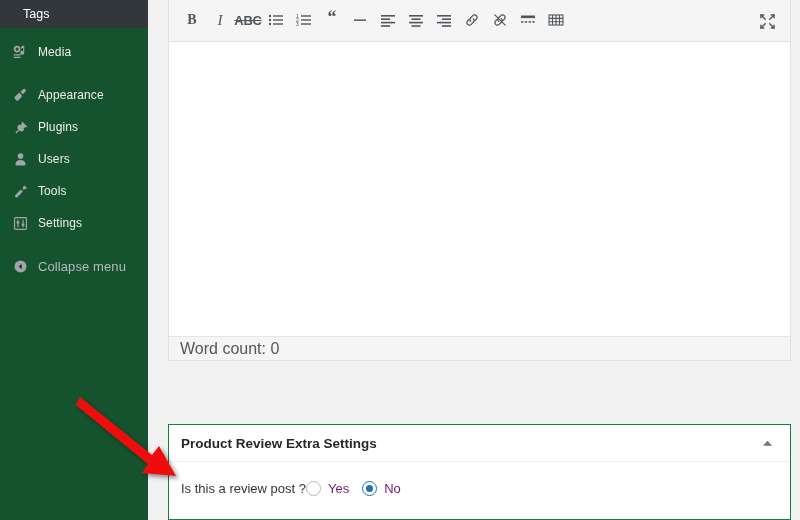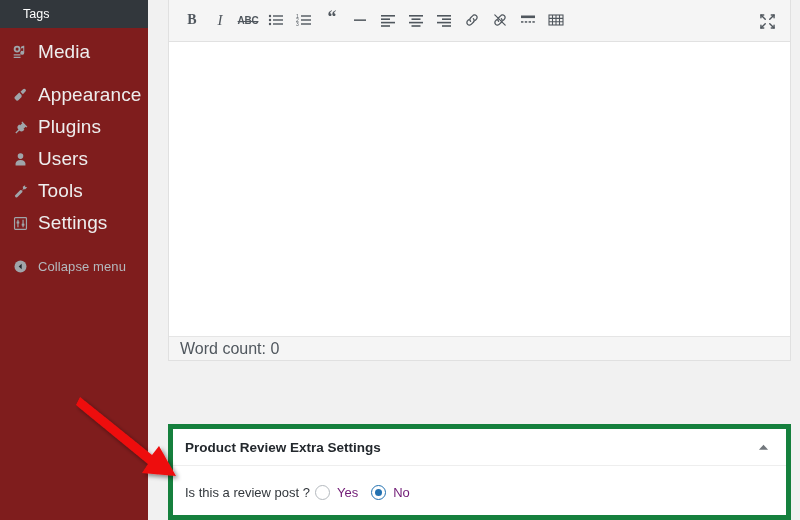--- a/index.html
+++ b/index.html
@@ -10,21 +10,21 @@
     font-family: "Liberation Sans", sans-serif;
   }
 
   
   #root { position: relative; width: 800px; height: 520px; }
 
   
   #sidebar {
     position: absolute; left: 0; top: 0;
     width: 148px; height: 520px;
-    background: #7f1d1d;
+    background: #14532d;
     color: #eee;
     overflow: hidden;
   }
   .side-item {
     position: relative;
     display: flex; align-items: center;
     height: 32px;
     padding-left: 9px;
     font-size: 13px;
     color: #b4b9be;
@@ -38,21 +38,21 @@
     padding-left: 23px;
     font-size: 12.5px;
   }
   .side-item .si-icon {
     width: 22px; height: 20px;
     margin-right: 7px;
     display: inline-flex; align-items: center; justify-content: center;
     flex: 0 0 22px;
   }
   .side-item .si-icon svg { display: block; }
-  .side-item .si-label { color: #eeeeee; font-size: 19px; letter-spacing: .1px; }
+  .side-item .si-label { color: #eeeeee; font-size: 12px; letter-spacing: .1px; }
   .side-item.dim .si-label { color: #b4b9be; font-size: 13px; }
   .side-gap { height: 11px; }
 
   
   #editor-card {
     position: absolute; left: 168px; top: -1px;
     width: 623px; height: 362px;
     background: #ffffff;
     border: 1px solid #e0e0e0;
     border-top: none;
@@ -69,21 +69,21 @@
     width: 28px; height: 26px;
     display: inline-flex; align-items: center; justify-content: center;
     color: #50575e;
     cursor: pointer;
     border-radius: 2px;
     flex: 0 0 auto;
   }
   .tb-btn svg { display: block; }
   .tb-btn.bold   { font-weight: bold; font-size: 14px; font-family: "Liberation Serif", serif; }
   .tb-btn.italic { font-style: italic; font-size: 15px; font-family: "Liberation Serif", serif; }
-  .tb-btn.strike { font-size: 10px; text-decoration: line-through; font-weight: bold; letter-spacing: -.3px; }
+  .tb-btn.strike { font-size: 13px; text-decoration: line-through; font-weight: bold; letter-spacing: -.3px; }
   .tb-btn.quote  { font-size: 18px; font-weight: bold; font-family: "Liberation Serif", serif; line-height: 1; padding-bottom: 6px; }
   #tb-fullscreen {
     position: absolute; right: 10px; top: 9px;
     width: 26px; height: 26px;
     display: flex; align-items: center; justify-content: center;
     color: #50575e; cursor: pointer;
   }
   #editor-body {
     height: 294px;
     background: #ffffff;
@@ -96,21 +96,21 @@
     padding-left: 11px;
     font-size: 16px;
     color: #50575e;
   }
 
   
   #metabox {
     position: absolute; left: 168px; top: 424px;
     width: 623px; height: 96px;
     background: #ffffff;
-    border: 5px solid #15803d;
+    border: 1px solid #15803d;
   }
   #metabox-header {
     position: relative;
     height: 37px;
     border-bottom: 1px solid #eeeeee;
     display: flex; align-items: center;
     padding-left: 12px;
   }
   #metabox-title {
     font-size: 13.5px;
@@ -124,21 +124,20 @@
     cursor: pointer;
     color: #72777c;
   }
   #metabox-body {
     padding: 19px 0 0 12px;
     display: flex; align-items: center;
   }
   #review-question {
     font-size: 13px;
     color: #32373c;
-    margin-right: 5px;
   }
   .radio-wrap { display: inline-flex; align-items: center; margin-right: 4px; }
   .radio {
     width: 15px; height: 15px;
     border: 1px solid #b4b9be;
     border-radius: 50%;
     background: #fff;
     display: inline-block;
     position: relative;
     cursor: pointer;

